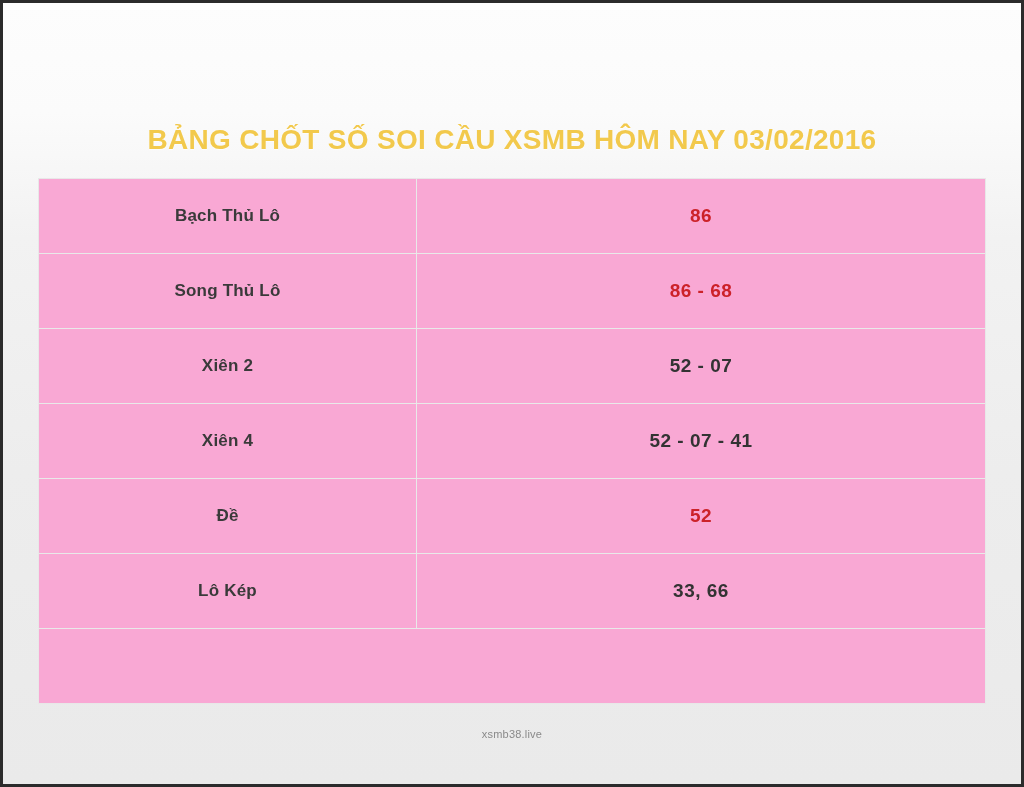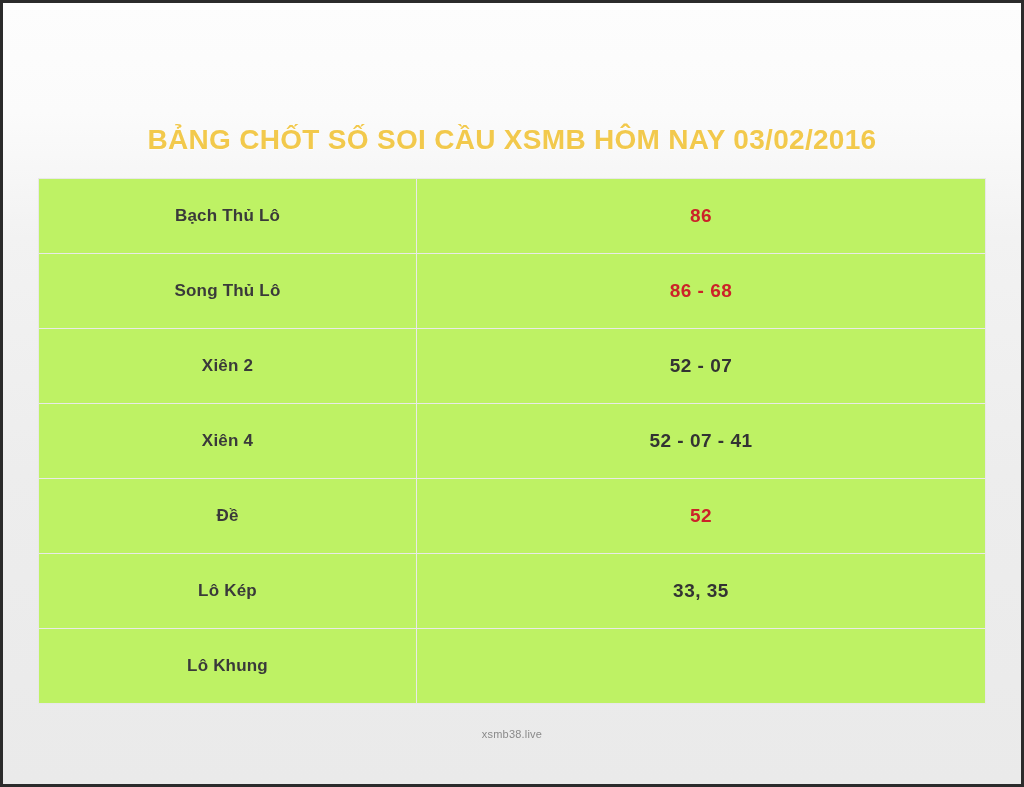--- a/index.html
+++ b/index.html
@@ -44,21 +44,21 @@
     width: 948px;
     background: #ffffff;
     border: 1px solid #e8e8e8;
     box-sizing: border-box;
   }
 
   .row {
     display: flex;
     height: 74px;
     border-bottom: 1px solid #e9e9e9;
-    background: #bef264;
+    background: #f9a8d4;
   }
   .row:last-child {
     border-bottom: none;
   }
 
   .cell-label {
     width: 378px;
     flex: 0 0 378px;
     display: flex;
     align-items: center;
@@ -123,24 +123,23 @@
       <div class="cell-value">52 - 07 - 41</div>
     </div>
 
     <div class="row">
       <div class="cell-label">Đề</div>
       <div class="cell-value hl">52</div>
     </div>
 
     <div class="row">
       <div class="cell-label">Lô Kép</div>
-      <div class="cell-value">33, 35</div>
+      <div class="cell-value">33, 66</div>
     </div>
 
     <div class="row">
-      <div class="cell-label">Lô Khung</div>
     </div>
 
   </div>
 
   <div class="footer">xsmb38.live</div>
 
 </div>
 
 </body></html>

